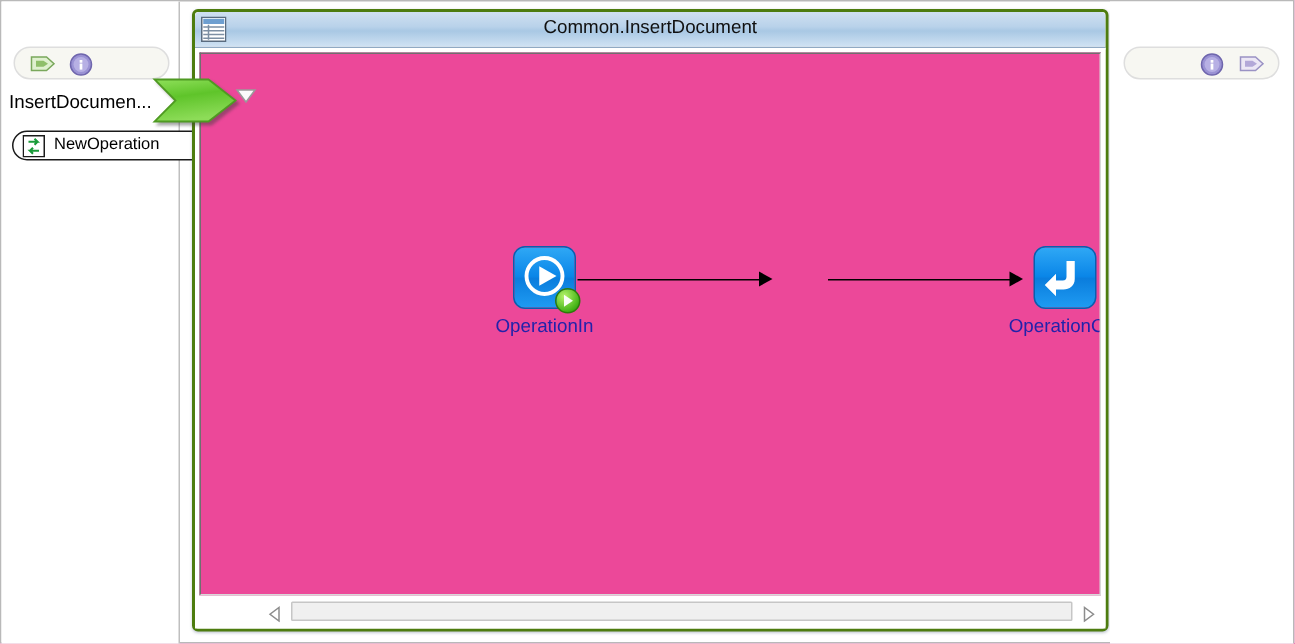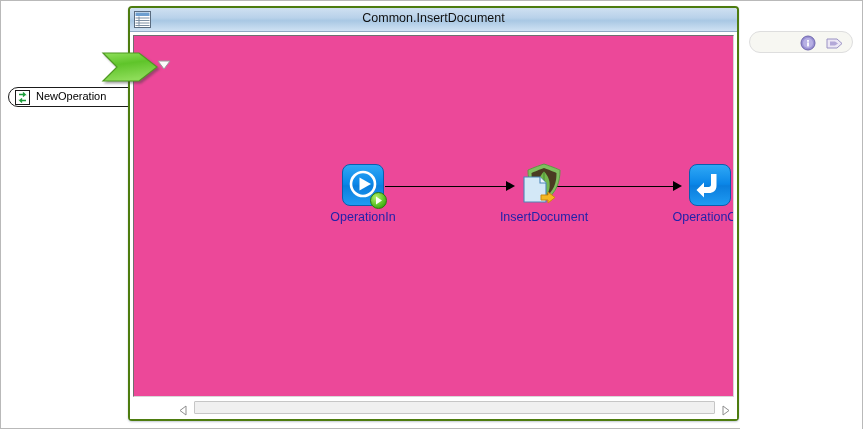--- a/index.html
+++ b/index.html
@@ -164,20 +164,42 @@
     box-sizing:border-box;
   }
   .rtb-info{position:absolute;right:36px;top:3px;}
   .rtb-flag{position:absolute;right:8px;top:4px;}
 </style>
 </head>
 <body>
 
 <div id="root">
 
+  <div class="left-panel">
+
+    <div class="left-toolbar">
+      <span class="tb-flag">
+        <svg width="18" height="13" viewBox="0 0 18 13">
+          <path d="M1 2 L11 2 L16 6.5 L11 11 L1 11 Z" fill="#dff0cf" stroke="#7aa85c" stroke-width="1"></path>
+          <path d="M4 4.5 L9 4.5 L12 6.5 L9 8.5 L4 8.5 Z" fill="#8fbf6a"></path>
+        </svg>
+      </span>
+      <span class="tb-info">
+        <svg width="16" height="16" viewBox="0 0 16 16">
+          <circle cx="8" cy="8" r="7" fill="#9a92d4" stroke="#6f66ad" stroke-width="1"></circle>
+          <circle cx="8" cy="8" r="5" fill="#b7b0e4"></circle>
+          <rect x="7.1" y="5" width="1.8" height="1.8" fill="#ffffff"></rect>
+          <rect x="7.1" y="7.4" width="1.8" height="4" fill="#ffffff"></rect>
+        </svg>
+      </span>
+    </div>
+
+    <div class="left-label">InsertDocumen...</div>
+
+  </div>
 
   <div class="op-row">
     <span class="op-row-icon">
       <svg width="15" height="15" viewBox="0 0 15 15">
         <rect x="0.5" y="0.5" width="14" height="14" fill="none" stroke="#1b1b1b" stroke-width="1"></rect>
         <rect x="1.5" y="1.5" width="12" height="12" fill="#ffffff"></rect>
         <path d="M4 4.5 h6 l-2 -2 M10 4.5 l-2 2" fill="none" stroke="#1a9c3a" stroke-width="1.4"></path>
         <path d="M11 10.5 h-6 l2 2 M5 10.5 l2 -2" fill="none" stroke="#1a9c3a" stroke-width="1.4"></path>
       </svg>
     </span>
@@ -246,38 +268,20 @@
             </svg>
             <div class="badge-green">
               <svg width="15" height="15" viewBox="0 0 15 15">
                 <path d="M5 3.5 L11 7.5 L5 11.5 Z" fill="#ffffff" opacity="0.95"></path>
               </svg>
             </div>
           </div>
           <div class="node-label">OperationIn</div>
         </div>
 
-        <div class="node" style="left:355px;top:128px;">
-          <div class="node-icon">
-            <svg width="48" height="44" viewBox="0 0 48 44" style="position:absolute;left:-3px;top:-2px;">
-              <path d="M24 2 C33 5 40 8 40 8 C40 20 37 30 24 40 C11 30 8 20 8 8 C8 8 15 5 24 2 Z" fill="#7fbf5e" stroke="#5d9a42" stroke-width="1"></path>
-              <path d="M24 6 C31 8.5 36.5 11 36.5 11 C36.5 21 34 29 24 36.5 C14 29 11.5 21 11.5 11 C11.5 11 17 8.5 24 6 Z" fill="#4a3b22"></path>
-              <path d="M24 9.5 C28.5 14 30.5 20 29.5 26 C29 30 27 33 24 35.5 C21 33 19 30 18.5 26 C17.5 20 19.5 14 24 9.5 Z" fill="#72b84e"></path>
-              <path d="M24 10 L24 35" stroke="#4d8f34" stroke-width="1.1" fill="none"></path>
-            </svg>
-            <svg width="26" height="28" viewBox="0 0 26 28" style="position:absolute;left:0px;top:12px;">
-              <path d="M1 1 L17 1 L23 7 L23 26 L1 26 Z" fill="#d3e8f7" stroke="#4c86b8" stroke-width="1.1"></path>
-              <path d="M17 1 L17 7 L23 7" fill="#eef6fc" stroke="#4c86b8" stroke-width="1.1"></path>
-            </svg>
-            <svg width="16" height="14" viewBox="0 0 16 14" style="position:absolute;left:17px;top:27px;">
-              <path d="M1 4 L8 4 L8 1 L15 6.5 L8 12 L8 9 L1 9 Z" fill="#f5b721" stroke="#c98a10" stroke-width="1"></path>
-            </svg>
-          </div>
-          <div class="node-label">InsertDocument</div>
-        </div>
 
         <div class="node" style="left:521px;top:128px;">
           <div class="node-icon">
             <div class="blue-tile"></div>
             <svg width="42" height="42" viewBox="0 0 42 42" style="position:absolute;left:0;top:0;">
               <path d="M27.5 10 L27.5 22 C27.5 26.5 24 29 20 29 L15 29 L15 33.5 L7.5 26 L15 18.5 L15 23 L19.5 23 C21.3 23 22 22 22 20.5 L22 10 Z" fill="#ffffff"></path>
             </svg>
           </div>
           <div class="node-label">OperationOut</div>
         </div>

